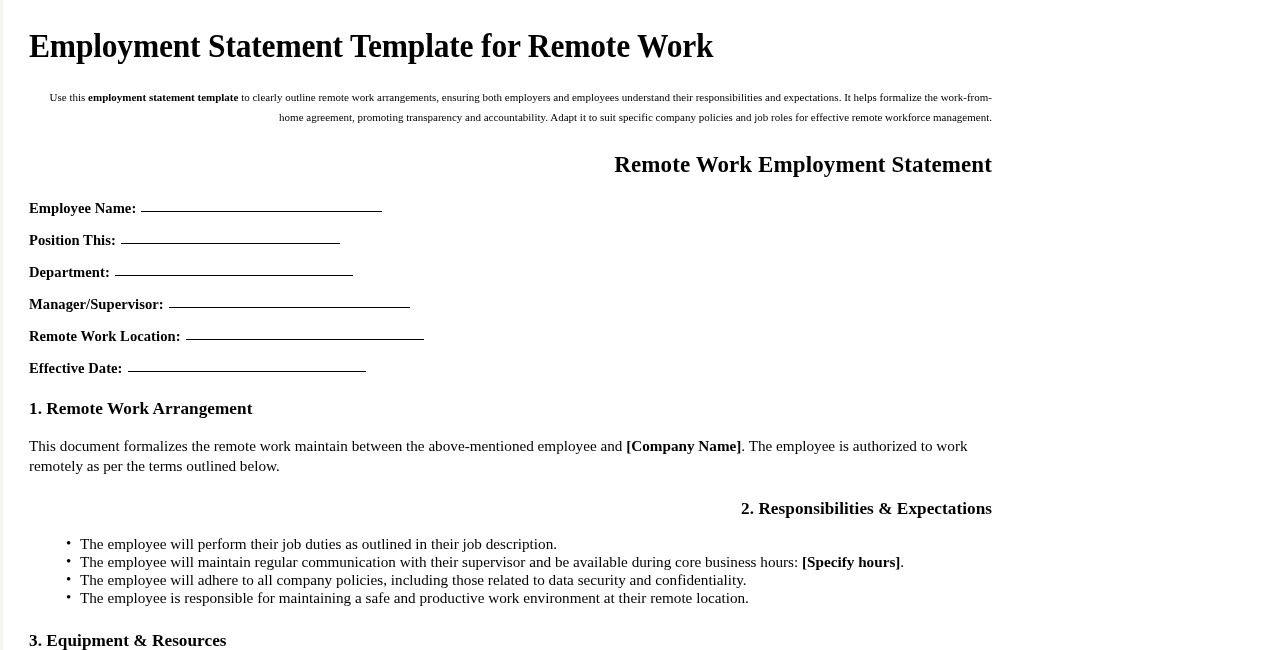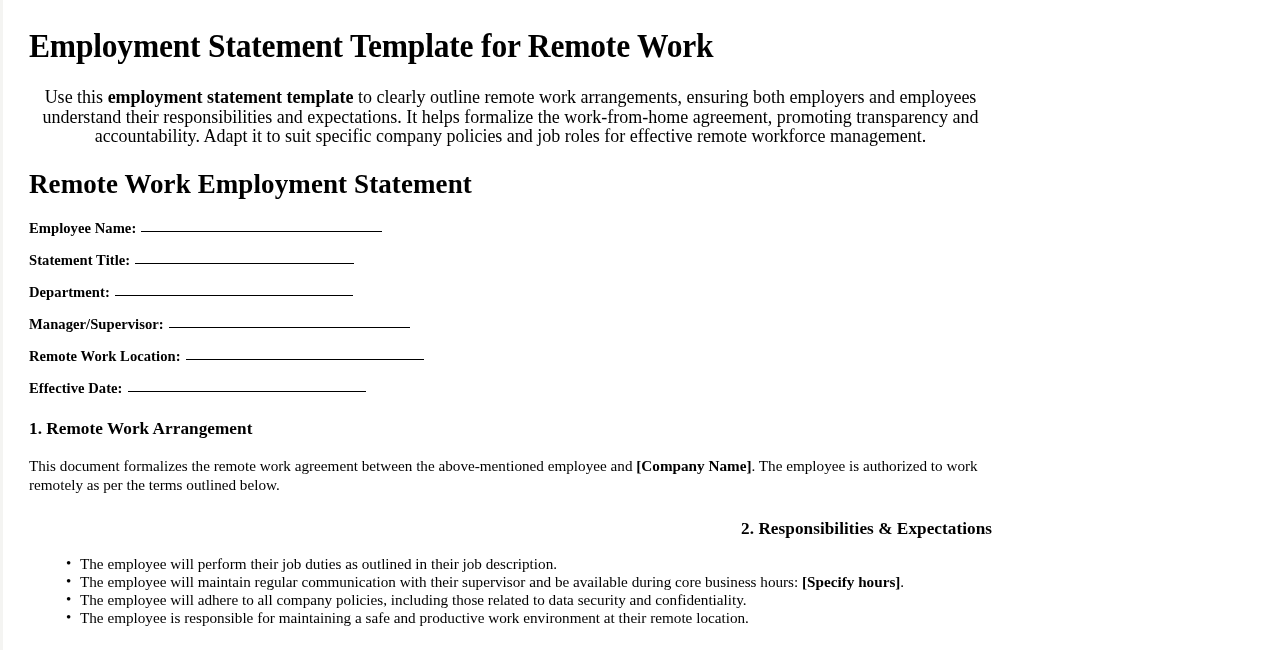--- a/index.html
+++ b/index.html
@@ -40,35 +40,36 @@
     letter-spacing: -0.2px;
     transform: scaleX(0.955);
     transform-origin: left center;
     margin: 0;
     padding-top: 27px;
     white-space: nowrap;
   }
 
   
   .intro {
-    font-size: 18px;
+    font-size: 11px;
     line-height: 19.5px;
     margin: 23px 0 0 0;
     max-width: 1206px;
-    text-align: center;
+    text-align: right;
   }
   .intro b { font-weight: bold; }
 
   
   .h2 {
     font-weight: bold;
-    font-size: 27px;
+    font-size: 23px;
     line-height: 27px;
     margin: 24px 0 0 0;
     letter-spacing: 0.1px;
+    text-align: right;
   }
 
   
   .fields {
     margin-top: 22px;
   }
   .field-row {
     font-size: 14.6px;
     line-height: 17px;
     font-weight: bold;
@@ -140,35 +141,35 @@
   <h1 class="doc-title">Employment Statement Template for Remote Work</h1>
 
   <p class="intro"><span>Use this </span><b>employment statement template</b><span> to clearly outline remote work arrangements, ensuring both employers and employees understand their responsibilities and expectations. It helps formalize the work-from-home agreement, promoting transparency and accountability. Adapt it to suit specific company policies and job roles for effective remote workforce management.</span></p>
 
   <h2 class="h2">Remote Work Employment Statement</h2>
 
   <div class="fields">
 
     <div class="field-row"><span class="field-label">Employee Name:</span><span class="field-blank" style="width: 241px;"></span></div>
 
-    <div class="field-row"><span class="field-label">Statement Title:</span><span class="field-blank" style="width: 219px;"></span></div>
+    <div class="field-row"><span class="field-label">Position This:</span><span class="field-blank" style="width: 219px;"></span></div>
 
     <div class="field-row"><span class="field-label">Department:</span><span class="field-blank" style="width: 238px;"></span></div>
 
     <div class="field-row"><span class="field-label">Manager/Supervisor:</span><span class="field-blank" style="width: 241px;"></span></div>
 
     <div class="field-row"><span class="field-label">Remote Work Location:</span><span class="field-blank" style="width: 238px;"></span></div>
 
     <div class="field-row"><span class="field-label">Effective Date:</span><span class="field-blank" style="width: 238px;"></span></div>
 
   </div>
 
   <h3 class="h3 sec-1">1. Remote Work Arrangement</h3>
 
-  <p class="body-p"><span>This document formalizes the remote work agreement between the above-mentioned employee and </span><b>[Company Name]</b><span>. The employee is authorized to work remotely as per the terms outlined below.</span></p>
+  <p class="body-p"><span>This document formalizes the remote work maintain between the above-mentioned employee and </span><b>[Company Name]</b><span>. The employee is authorized to work remotely as per the terms outlined below.</span></p>
 
   <h3 class="h3 sec-2">2. Responsibilities &amp; Expectations</h3>
 
   <ul class="bullets">
     <li><span>The employee will perform their job duties as outlined in their job description.</span><b></b><span></span></li>
     <li><span>The employee will maintain regular communication with their supervisor and be available during core business hours: </span><b>[Specify hours]</b><span>.</span></li>
     <li><span>The employee will adhere to all company policies, including those related to data security and confidentiality.</span><b></b><span></span></li>
     <li><span>The employee is responsible for maintaining a safe and productive work environment at their remote location.</span><b></b><span></span></li>
   </ul>
 

